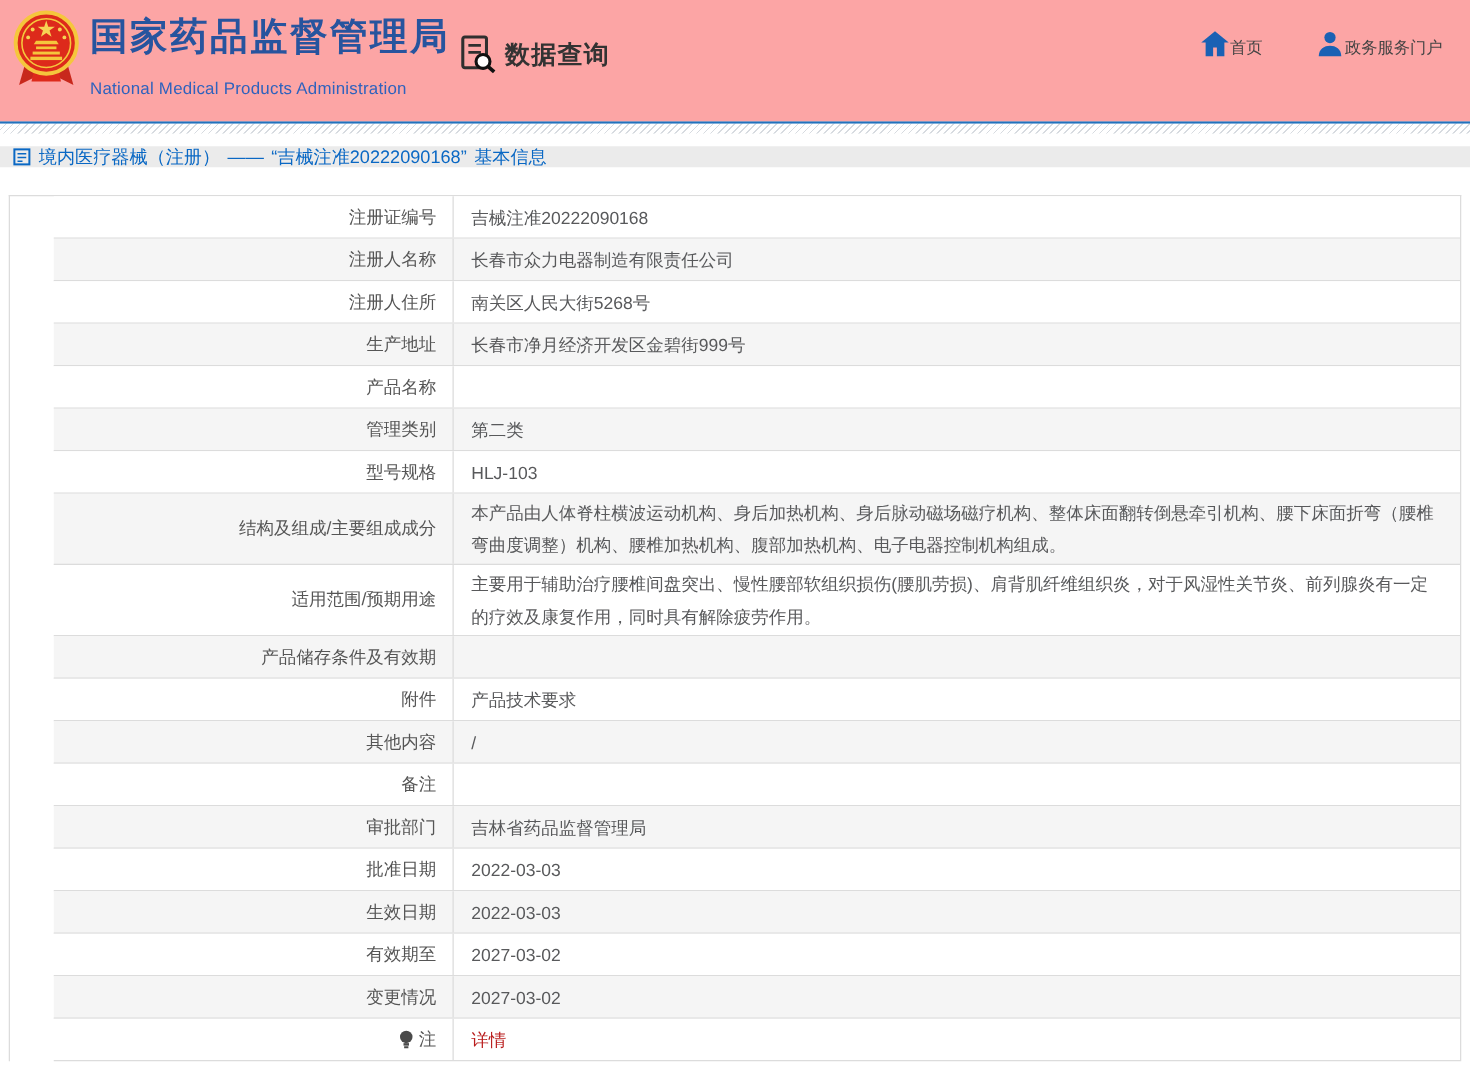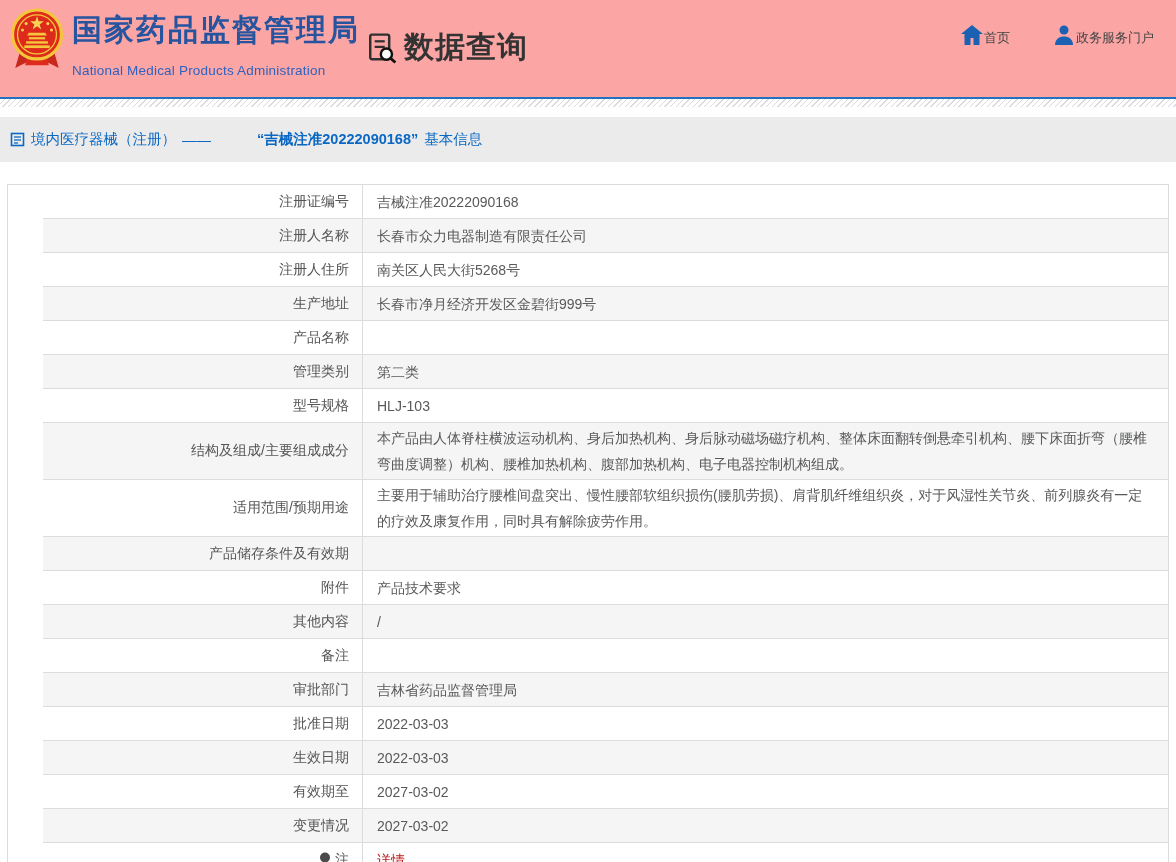--- a/index.html
+++ b/index.html
@@ -8,38 +8,38 @@
     font-family:"Liberation Sans","DejaVu Sans",sans-serif;
     color:#58595b;-webkit-font-smoothing:antialiased;
   }
   
   .header{position:relative;height:97px;background:#fca5a5;}
   .logo{position:absolute;left:8px;top:7px;width:58px;height:64px;}
   .org-block{position:absolute;left:72px;top:13px;}
   .org-cn{font-size:30px;font-weight:bold;color:#27549e;letter-spacing:2px;line-height:34px;}
   .org-en{font-size:13.5px;color:#2f62bd;margin-top:16px;letter-spacing:.2px;}
   .query-block{position:absolute;left:368px;top:27px;display:flex;align-items:center;gap:7px;cursor:pointer;}
-  .query-text{font-size:30px;font-weight:600;color:#333;letter-spacing:1px;}
+  .query-text{font-size:20px;font-weight:600;color:#333;letter-spacing:1px;}
   .top-nav{position:absolute;right:22px;top:22px;display:flex;gap:42px;}
   .nav-item{display:flex;flex-direction:row;align-items:center;cursor:pointer;}
   .nav-item .nav-label{font-size:13px;color:#444;margin-top:7px;}
   
   .blue-line{height:2px;background:#2272bd;}
   .stripe-band{
     height:8px;
     background:repeating-linear-gradient(135deg,#fff 0 3px,#d7dbe0 3px 4px);
   }
   .gap1{height:10px;background:#fff;}
   
   .breadcrumb-bar{
-    height:45px;background:#ebebeb;display:flex;align-items:center;
+    height:17px;background:#ebebeb;display:flex;align-items:center;
     padding-left:10px;gap:6px;
   }
   .breadcrumb-bar,.breadcrumb-bar span{font-size:14.5px;color:#0a68c4;}
-  .crumb-strong{font-weight:bold;margin-left:40px;}
+  .crumb-strong{font-weight:normal;}
   .gap2{height:22px;background:#fff;}
   
   .info-table{margin:0 7px;border:1px solid #dcdcdc;border-bottom:none;padding-left:35px;}
   .row{display:flex;min-height:33px;border-bottom:1px solid #dcdcdc;background:#fff;}
   .row:nth-child(even){background:#f5f5f5;}
   .cell-label{
     width:320px;flex:0 0 320px;display:flex;align-items:center;justify-content:flex-end;
     padding-right:13px;border-right:1px solid #dcdcdc;font-size:14px;color:#555;
     box-sizing:border-box;gap:4px;
   }

